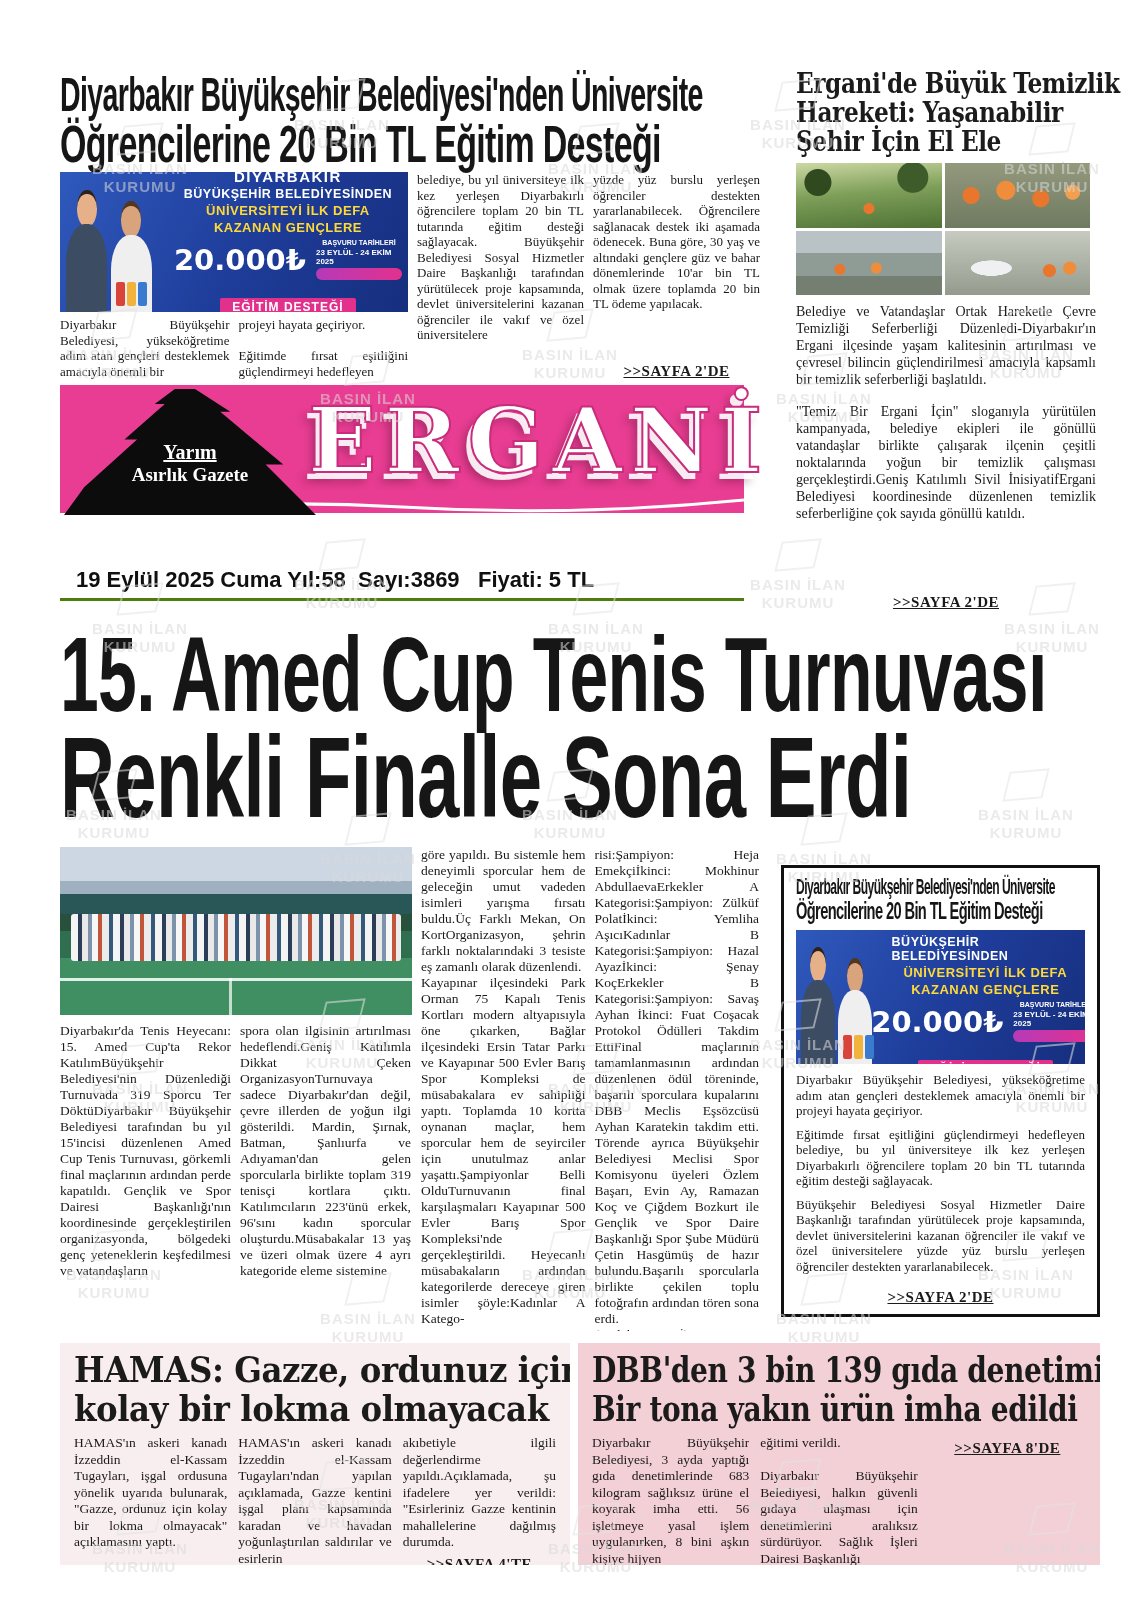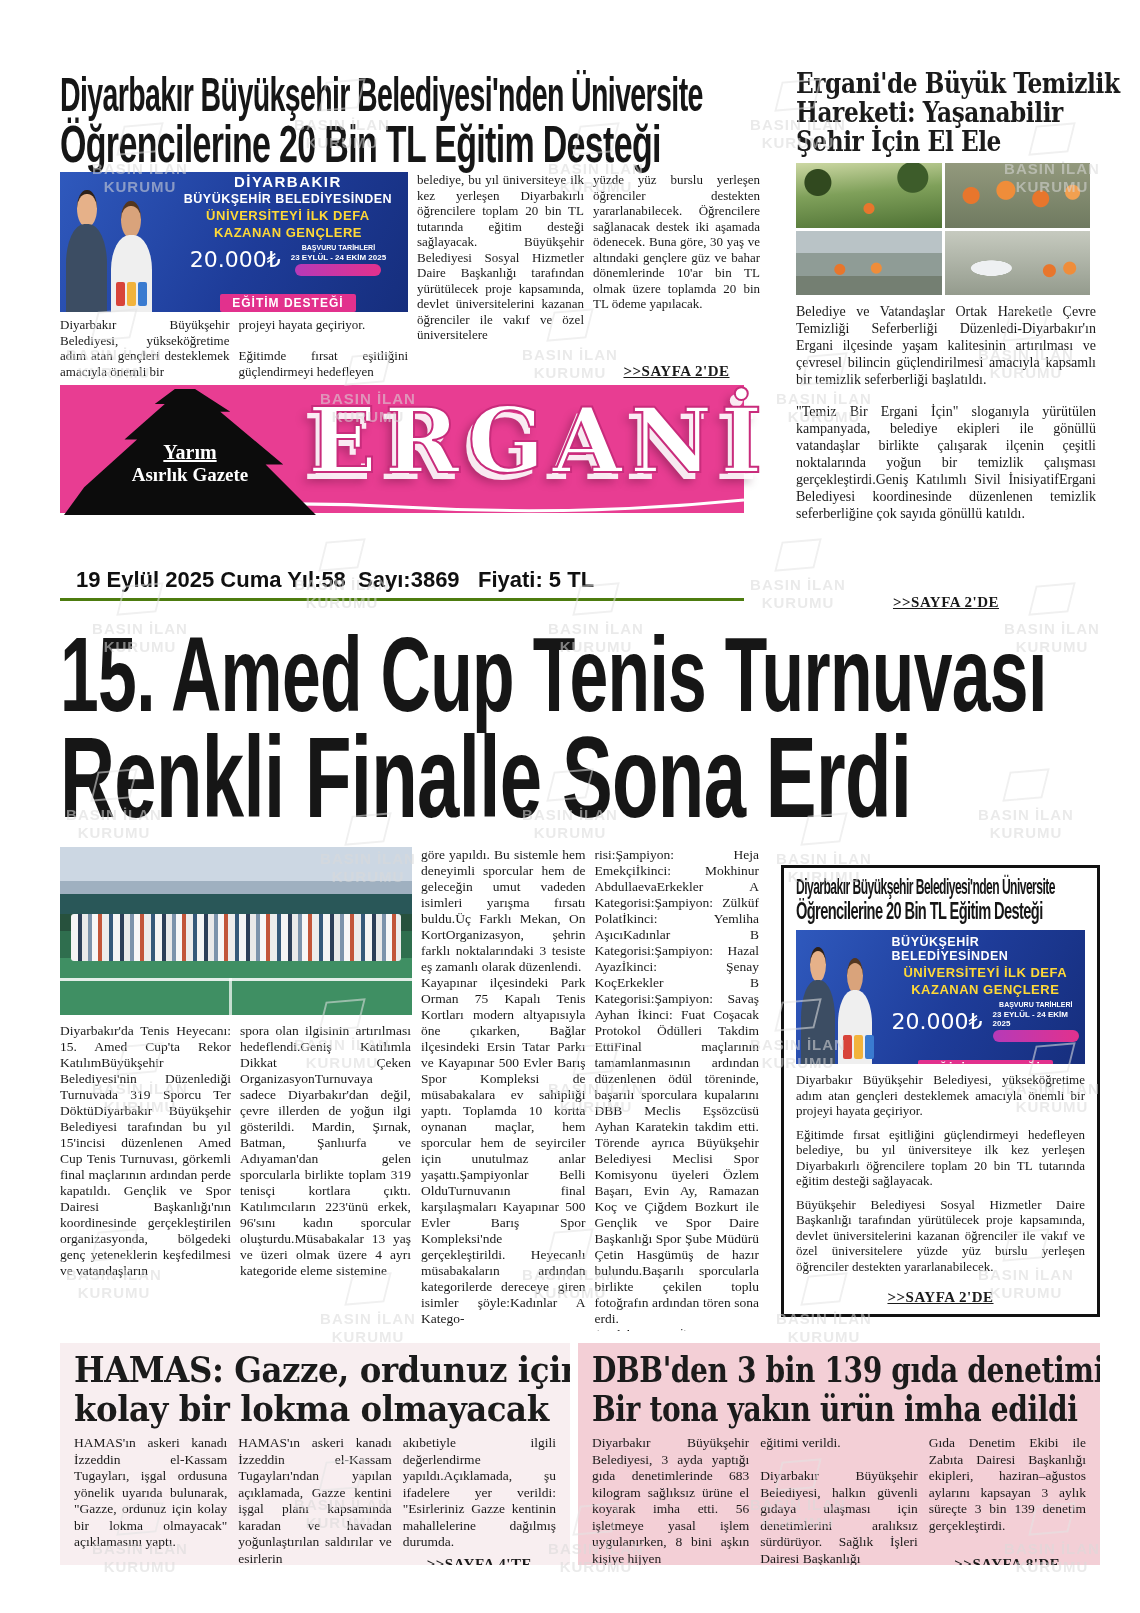--- a/index.html
+++ b/index.html
@@ -67,21 +67,21 @@
   .ad-body2 { position:absolute; left:47%; top:45%; width:38%; height:55%; background:#efefef; border-radius:45% 45% 0 0; }
   .ad-books { position:absolute; left:52%; bottom:4%; display:flex; gap:2px; }
   .ad-books i { width:9px; height:24px; border-radius:2px; display:block; }
   .bk1{background:#d8433a;} .bk2{background:#f2b33c;} .bk3{background:#3a7bd0;}
   .ad-main { margin-left:31%; height:100%; display:flex; flex-direction:column; align-items:center;
              justify-content:center; gap:2px; padding:4px 6px; font-family:"Liberation Sans",sans-serif; }
   .ad-l1 { color:#fff; font-weight:700; font-size:15px; letter-spacing:1.5px; }
   .ad-l2 { color:#fff; font-weight:700; font-size:12.5px; letter-spacing:.5px; }
   .ad-l3, .ad-l4 { color:#ffd937; font-weight:700; font-size:13px; letter-spacing:.5px; }
   .ad-row { display:flex; align-items:center; gap:10px; margin-top:2px; }
-  .ad-amount { font-family:"DejaVu Sans",sans-serif; font-weight:400; font-size:22px; color:#fff; }
+  .ad-amount { font-family:"DejaVu Sans",sans-serif; font-weight:700; font-size:29px; color:#fff; }
   .ad-side { display:flex; flex-direction:column; align-items:center; gap:2px; }
   .ad-dates-label { color:#fff; font-size:7px; font-weight:700; }
   .ad-dates { color:#fff; font-size:8px; font-weight:700; }
   .ad-btn { width:86px; height:12px; border-radius:6px; background:linear-gradient(90deg,#b63ab8,#e2318d); }
   .ad-ribbon { background:#e2318d; color:#fff; font-weight:700; font-size:12px; padding:2px 12px;
                border-radius:2px; letter-spacing:1px; margin-top:16px; font-family:"Liberation Sans",sans-serif; }
 
   
   .masthead { position:relative; width:684px; height:174px; margin-top:3px; }
   .mh-pink { position:absolute; inset:0 0 46px 0; background:#e83d92; }
@@ -512,20 +512,19 @@
 
     <div class="box-dbb">
       <div class="bt-hl"><span class="slab dbb-h">DBB'den 3 bin 139 gıda denetimi:</span></div>
       <div class="bt-hl"><span class="slab dbb-h">Bir tona yakın ürün imha edildi</span></div>
       <div class="bt-cols">
         <div class="bt-col jt">Diyarbakır Büyükşehir Belediyesi, 3 ayda yaptığı gıda denetimlerinde 683 kilogram sağlıksız ürüne el koyarak imha etti. 56 işletmeye yasal işlem uygulanırken, 8 bini aşkın kişiye hijyen</div>
         <div class="bt-col jt preline">eğitimi verildi.
 
 Diyarbakır Büyükşehir Belediyesi, halkın güvenli gıdaya ulaşması için denetimlerini aralıksız sürdürüyor. Sağlık İşleri Dairesi Başkanlığı</div>
         <div class="bt-colwrap">
-          <div class="coltext bt-col jt">Gıda Denetim Ekibi ile Zabıta Dairesi Başkanlığı ekipleri, haziran–ağustos aylarını kapsayan 3 aylık süreçte 3 bin 139 denetim gerçekleştirdi.</div>
           <div class="more"><span>&gt;&gt;SAYFA 8'DE</span></div>
         </div>
       </div>
     </div>
   </div>
 
 </div>
 
 </body></html>

